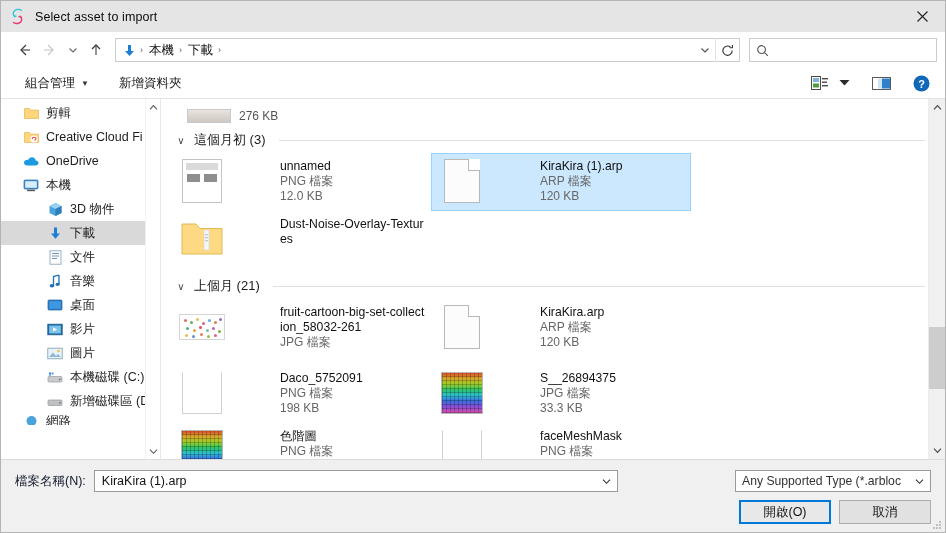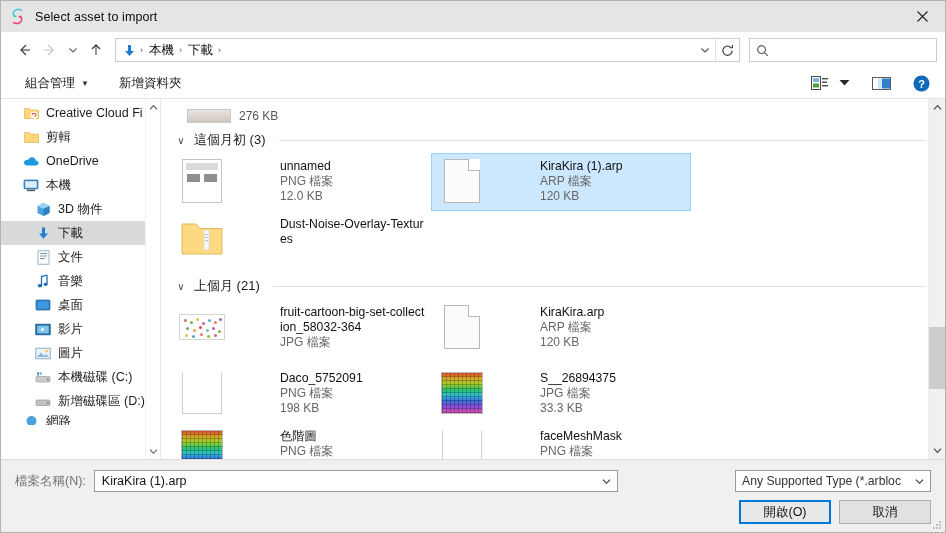--- a/index.html
+++ b/index.html
@@ -161,21 +161,21 @@
     height: 100%;
   }
   .tree-item {
     height: 24px;
     display: flex; align-items: center;
     padding-left: 22px;
     font-size: 12.5px; color: #1c1c1c;
     white-space: nowrap;
     gap: 7px;
   }
-  .tree-item.indent { padding-left: 34px; }
+  .tree-item.indent { padding-left: 46px; }
   .tree-item.selected { background: #cfe8ff; }
   .tree-item.selected.gray { background: #d9d9d9; }
   .tree-ico {
     width: 16px; height: 16px; flex: none;
     display: flex; align-items: center; justify-content: center;
   }
   .tree-label { overflow: hidden; text-overflow: clip; }
   .sb-scroll {
     position: absolute; right: 0; top: 0;
     width: 15px; height: 100%;
@@ -336,21 +336,21 @@
     min-height: 73px; height: 73px;
     background: #f0f0f0;
     border-top: 1px solid #dcdcdc;
     padding: 10px 14px 0 14px;
     position: relative;
   }
   .row-filename {
     display: flex; align-items: center;
     gap: 8px;
   }
-  .fn-label { font-size: 12.5px; color: #737373; white-space: nowrap; }
+  .fn-label { font-size: 12.5px; color: #0f172a; white-space: nowrap; }
   .fn-input {
     flex: 1 1 auto;
     height: 22px;
     border: 1px solid #9a9a9a;
     background: #fff;
     display: flex; align-items: center;
     padding: 0 2px 0 5px;
     max-width: 524px;
   }
   .fn-input input {
@@ -521,35 +521,35 @@
   </div>
 
   <div class="body">
 
     <div class="sidebar">
       <div class="tree">
 
         <div class="tree-item">
           <span class="tree-ico">
             <svg width="15" height="13" viewBox="0 0 15 13">
+                <path d="M0.5 1.5h5l1.4 1.6h7.6v8.4H.5z" fill="#ffd77a" stroke="#e3b455" stroke-width=".7"></path>
+              </svg>
+          </span>
+          <span class="tree-label">剪輯</span>
+        </div>
+
+        <div class="tree-item">
+          <span class="tree-ico">
+            <svg width="15" height="13" viewBox="0 0 15 13">
               <path d="M0.5 1.5h5l1.4 1.6h7.6v8.4H.5z" fill="#ffd77a" stroke="#e3b455" stroke-width=".7"></path>
               <circle cx="10" cy="8" r="3.6" fill="#fff"></circle>
               <path d="M8.2 8.1c0-1.1.9-1.9 2-1.9s1.8.7 1.8 1.6-.7 1.4-1.6 1.4" fill="none" stroke="#e8483f" stroke-width="1.1"></path>
             </svg>
           </span>
           <span class="tree-label">Creative Cloud Fi</span>
-        </div>
-
-        <div class="tree-item">
-          <span class="tree-ico">
-            <svg width="15" height="13" viewBox="0 0 15 13">
-                <path d="M0.5 1.5h5l1.4 1.6h7.6v8.4H.5z" fill="#ffd77a" stroke="#e3b455" stroke-width=".7"></path>
-              </svg>
-          </span>
-          <span class="tree-label">剪輯</span>
         </div>
 
         <div class="tree-item">
           <span class="tree-ico">
             <svg width="16" height="12" viewBox="0 0 16 12">
               <path d="M4.2 10.5h8.4c1.6 0 2.9-1.1 2.9-2.5s-1.2-2.5-2.7-2.5c-.2-1.8-1.8-3.2-3.8-3.2-1.7 0-3.2 1-3.7 2.5-.2 0-.3 0-.5 0C2.6 4.8 1 6.1 1 7.7s1.4 2.8 3.2 2.8z" fill="#1b9ae0"></path>
             </svg>
           </span>
           <span class="tree-label">OneDrive</span>
         </div>
@@ -774,21 +774,21 @@
                 <i style="left:32px;top:12px;background:#c05fb0"></i>
                   <i style="left:38px;top:15px;background:#7fae3f"></i>
                 <i style="left:5px;top:19px;background:#e8c14b"></i>
                   <i style="left:12px;top:20px;background:#5f8fd8"></i>
                 <i style="left:20px;top:18px;background:#e07f5f"></i>
                   <i style="left:27px;top:20px;background:#8fc04b"></i>
                 <i style="left:34px;top:19px;background:#d85f8f"></i>
               </div>
             </div>
             <div class="meta">
-              <div class="fname">fruit-cartoon-big-set-collection_58032-364</div>
+              <div class="fname">fruit-cartoon-big-set-collection_58032-261</div>
               <div class="ftype">JPG 檔案</div>
             </div>
           </div>
 
           <div class="tile tall">
             <div class="thumb">
               <div class="doc-icon"></div>
             </div>
             <div class="meta">
               <div class="fname">KiraKira.arp</div>

